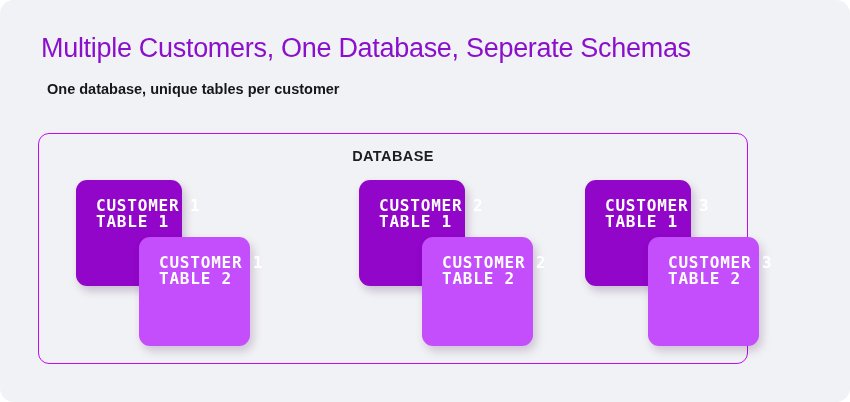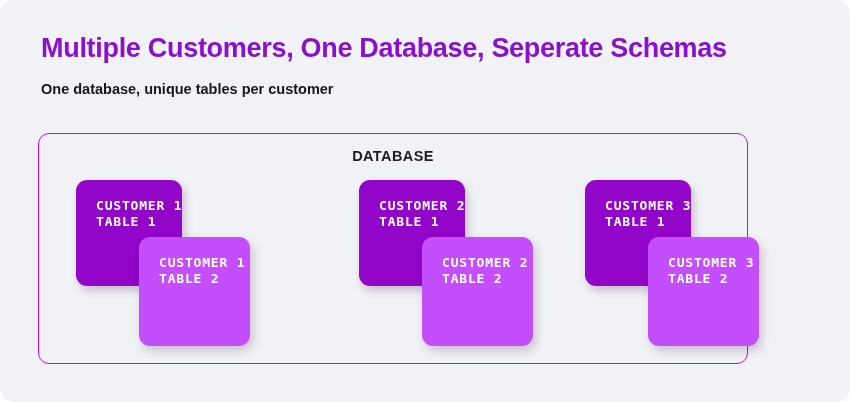--- a/index.html
+++ b/index.html
@@ -20,28 +20,28 @@
     background: #f1f2f5;
     border-radius: 14px;
     overflow: hidden;
     box-sizing: border-box;
   }
   #title {
     position: absolute;
     left: 41px;
     top: 33px;
     font-size: 27px;
-    font-weight: bold;
+    font-weight: normal;
     letter-spacing: -0.3px;
     color: #8b10cc;
     white-space: nowrap;
   }
   #subtitle {
     position: absolute;
-    left: 41px;
+    left: 47px;
     top: 81px;
     font-size: 14.5px;
     font-weight: bold;
     color: #17171b;
     white-space: nowrap;
   }
   #db-container {
     position: absolute;
     left: 38px;
     top: 133px;
@@ -68,21 +68,21 @@
     top: 46px;
     width: 210px;
     height: 175px;
   }
   .card {
     position: absolute;
     box-sizing: border-box;
     border-radius: 11px;
     padding: 18px 0 0 20px;
     font-family: "DejaVu Sans Mono", "Liberation Mono", monospace;
-    font-size: 13px;
+    font-size: 16px;
     font-weight: bold;
     letter-spacing: 0.8px;
     line-height: 16px;
     color: #ffffff;
     white-space: nowrap;
   }
   .card-dark {
     left: 0px;
     top: 0px;
     width: 106px;

